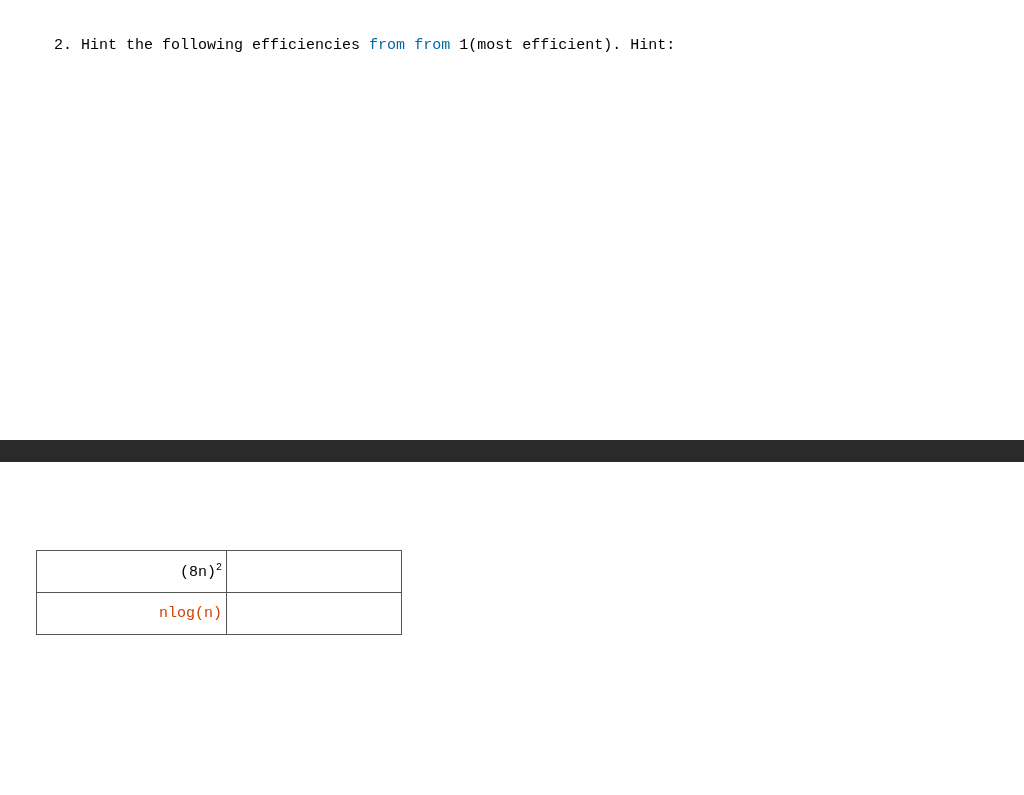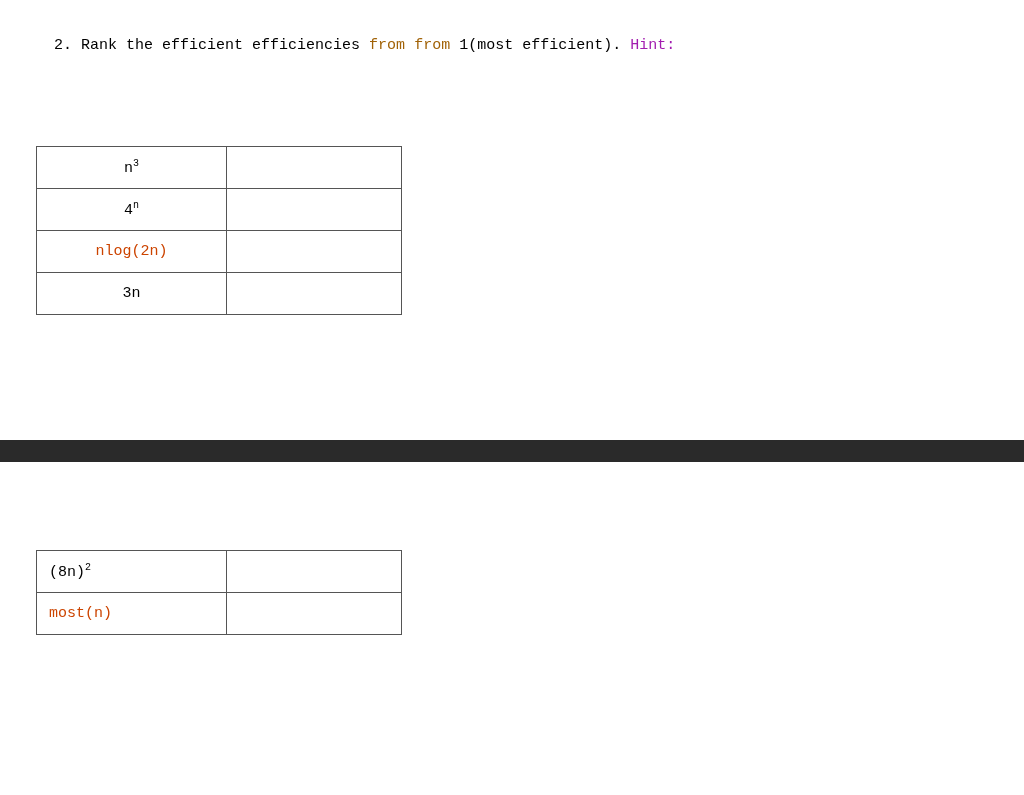--- a/index.html
+++ b/index.html
@@ -22,25 +22,25 @@
       padding: 10px 18px 0 18px;
     }
 
     .question-text {
       line-height: 1.6;
       color: #000000;
       white-space: pre-wrap;
     }
 
     .question-text .keyword {
-      color: #a16207;
+      color: #0369a1;
     }
 
     .question-text .hint {
-      color: #a21caf;
+      color: #000000;
     }
 
     .efficiency-table {
       border-collapse: collapse;
       margin-top: 16px;
       margin-left: 18px;
     }
 
     .efficiency-table td {
       border: 1px solid #555;
@@ -94,80 +94,54 @@
     }
 
     .bottom-table {
       border-collapse: collapse;
       margin-top: 60px;
       margin-left: 18px;
     }
 
     .bottom-table td {
       border: 1px solid #555;
-      padding: 8px 12px;
-      text-align: left;
+      padding: 8px 4px;
+      text-align: right;
       width: 190px;
       height: 42px;
       vertical-align: middle;
     }
 
     .bottom-table td:last-child {
       width: 175px;
     }
   </style>
 </head>
 <body>
 
 <div class="top-section">
   <div class="question-text">
-    <span>2.</span><span> Rank the efficient efficiencies </span><span class="keyword">from</span> <span class="keyword">from</span><span> 1(most efficient). <span class="hint">Hint:</span></span>
+    <span>2.</span><span> Hint the following efficiencies </span><span class="keyword">from</span> <span class="keyword">from</span><span> 1(most efficient). <span class="hint">Hint:</span></span>
     <br>
   </div>
 
-  <table class="efficiency-table">
-    <tbody>
-      <tr>
-        <td class="math-cell">
-          n<span class="superscript">3</span>
-        </td>
-        <td></td>
-      </tr>
-      <tr>
-        <td class="math-cell">
-          4<span class="superscript">n</span>
-        </td>
-        <td></td>
-      </tr>
-      <tr>
-        <td class="math-cell">
-          <span class="colored">nlog(2n)</span>
-        </td>
-        <td></td>
-      </tr>
-      <tr>
-        <td class="math-cell">3n</td>
-        <td></td>
-      </tr>
-    </tbody>
-  </table>
 </div>
 
 <div class="divider-bar"></div>
 
 <div class="bottom-section">
   <table class="bottom-table">
     <tbody>
       <tr>
         <td class="math-cell">
           (8n)<span class="superscript">2</span>
         </td>
         <td></td>
       </tr>
       <tr>
         <td class="math-cell">
-          <span class="colored">most(n)</span>
+          <span class="colored">nlog(n)</span>
         </td>
         <td></td>
       </tr>
     </tbody>
   </table>
 </div>
 
 </body></html>

